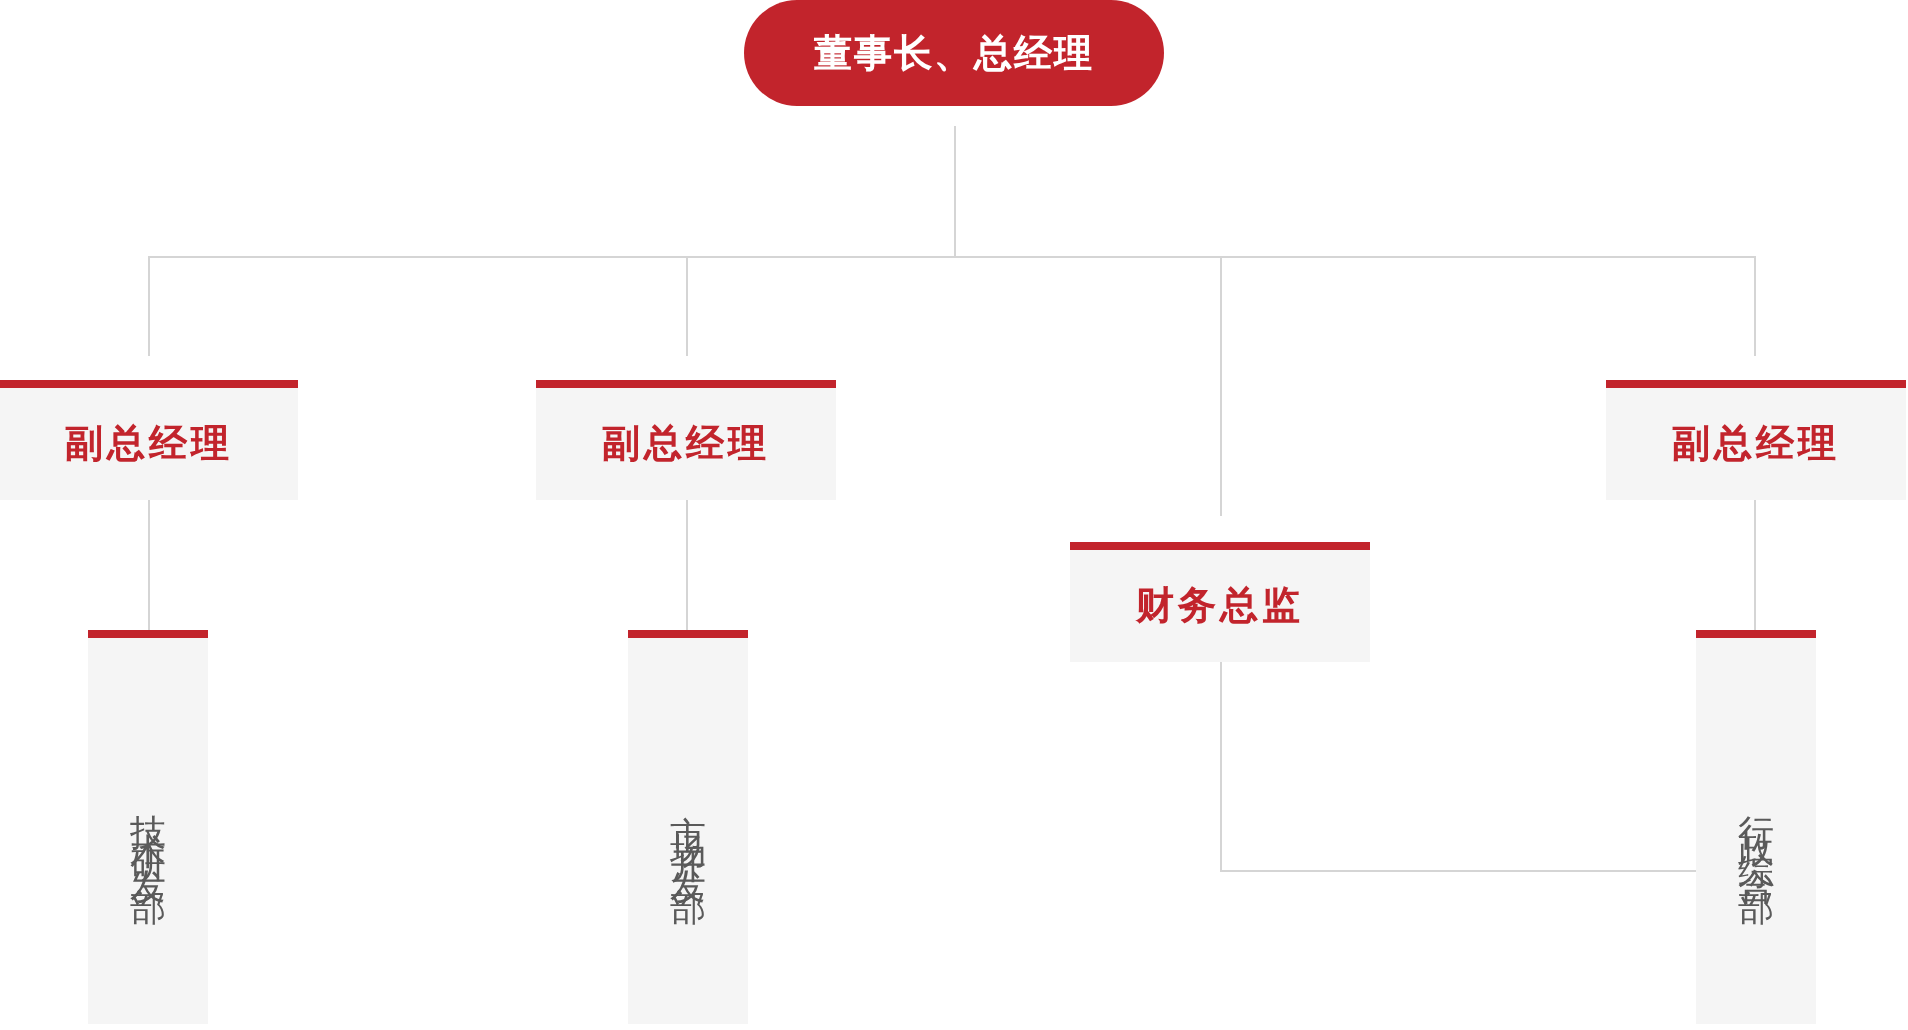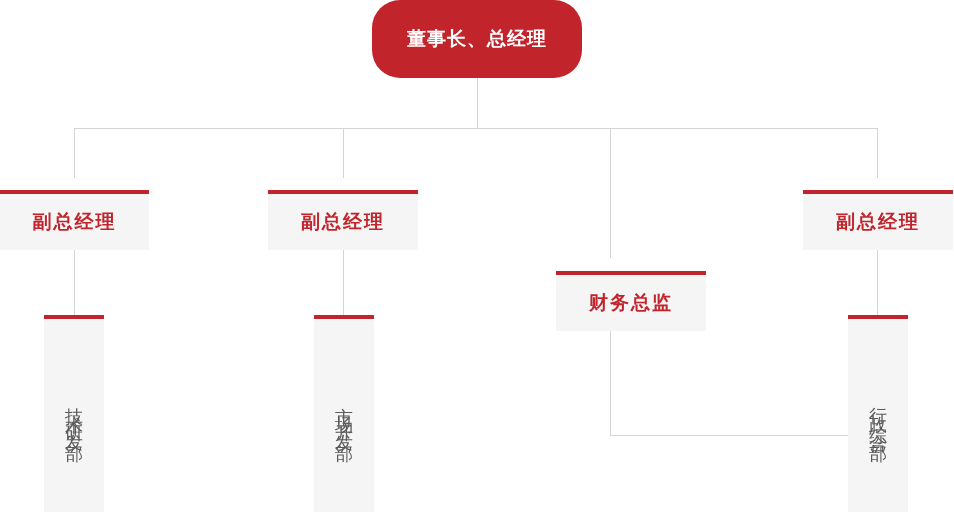--- a/index.html
+++ b/index.html
@@ -25,39 +25,39 @@
   }
   .line.v{width:1px;}
   .line.h{height:1px;}
   .node{
     position:absolute;
     display:flex;
     align-items:center;
     justify-content:center;
   }
   .root-node{
-    left:372px;top:0;width:210px;height:78px;
+    left:372px;top:0;width:210px;height:53px;
     background:var(--accent-red);
     color:var(--root-text);
     font-size:19px;font-weight:bold;
     letter-spacing:1px;
     border-radius:28px;
   }
   .mgr-node{
     width:150px;height:60px;
     background:var(--node-bg);
     border-top:4px solid var(--accent-red);
     color:var(--accent-red);
     font-size:19px;font-weight:bold;
     letter-spacing:2px;
     margin-top:13px;
   }
   .mgr-vp1{left:0;top:177px;width:149px;}
   .mgr-vp2{left:268px;top:177px;}
-  .mgr-cfo{left:556px;top:258px;font-family:Liberation Serif, serif;}
+  .mgr-cfo{left:535px;top:258px;font-family:Liberation Serif, serif;}
   .mgr-vp3{left:803px;top:177px;}
   .dept-node{
     width:60px;height:197px;
     background:var(--node-bg);
     border-top:4px solid var(--accent-red);
   }
   .dept-1{left:44px;top:315px;}
   .dept-2{left:314px;top:315px;}
   .dept-3{left:848px;top:315px;}
   .dept-label{

